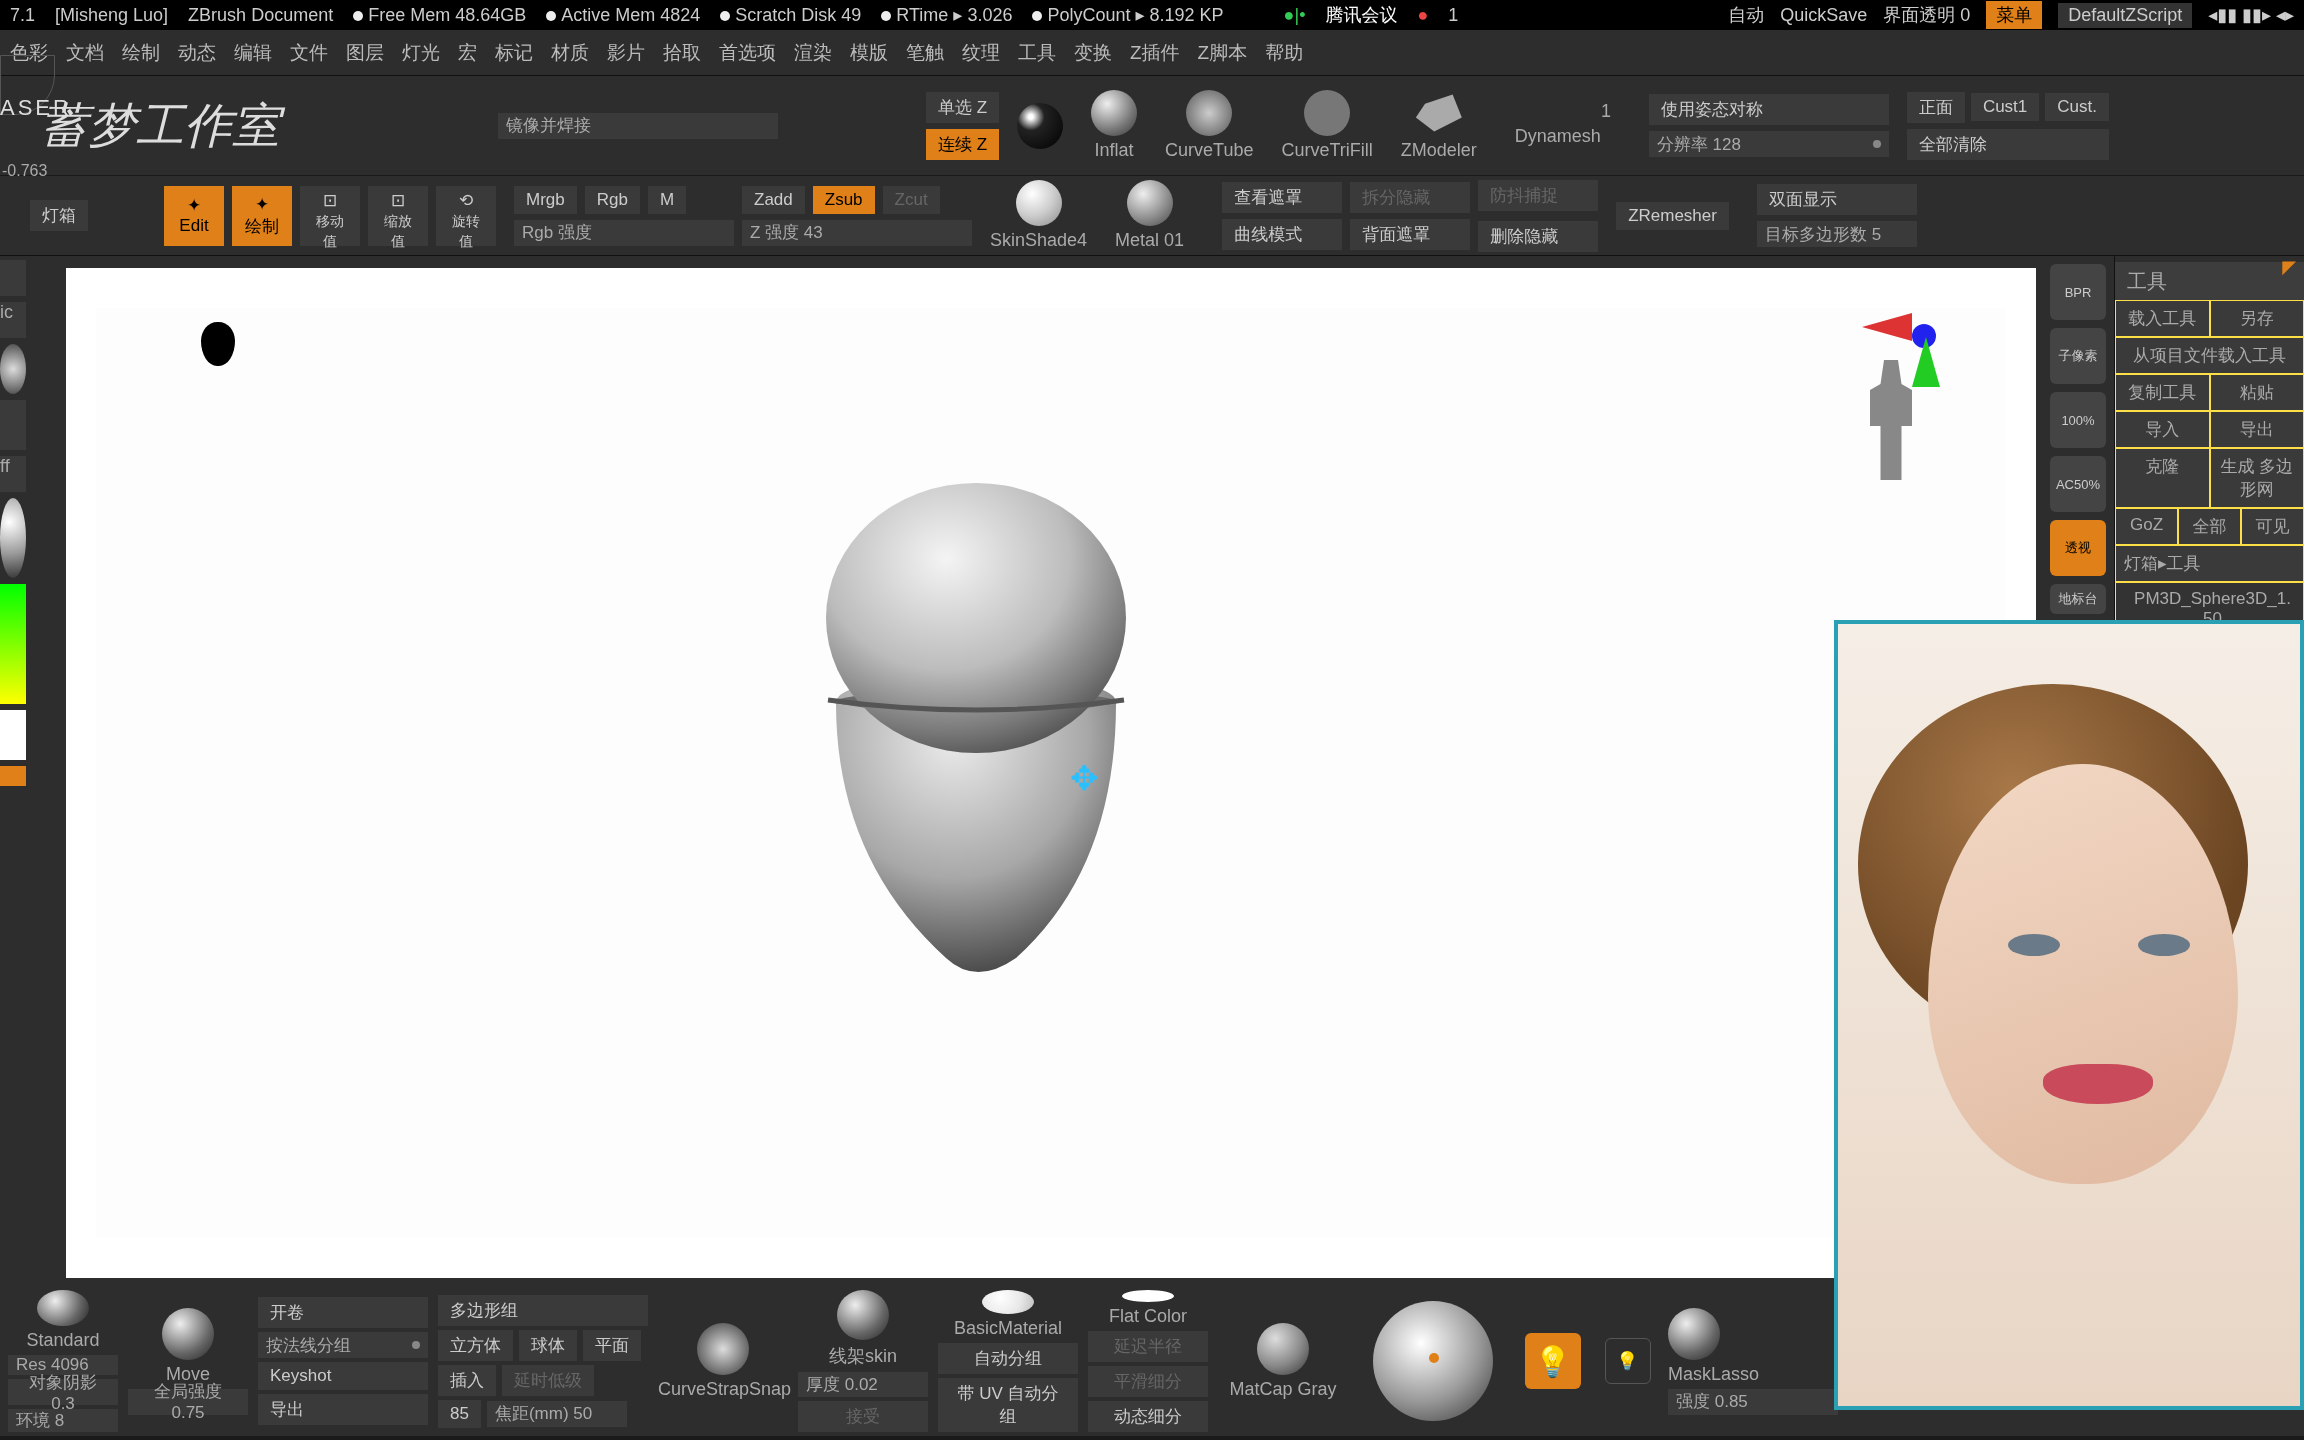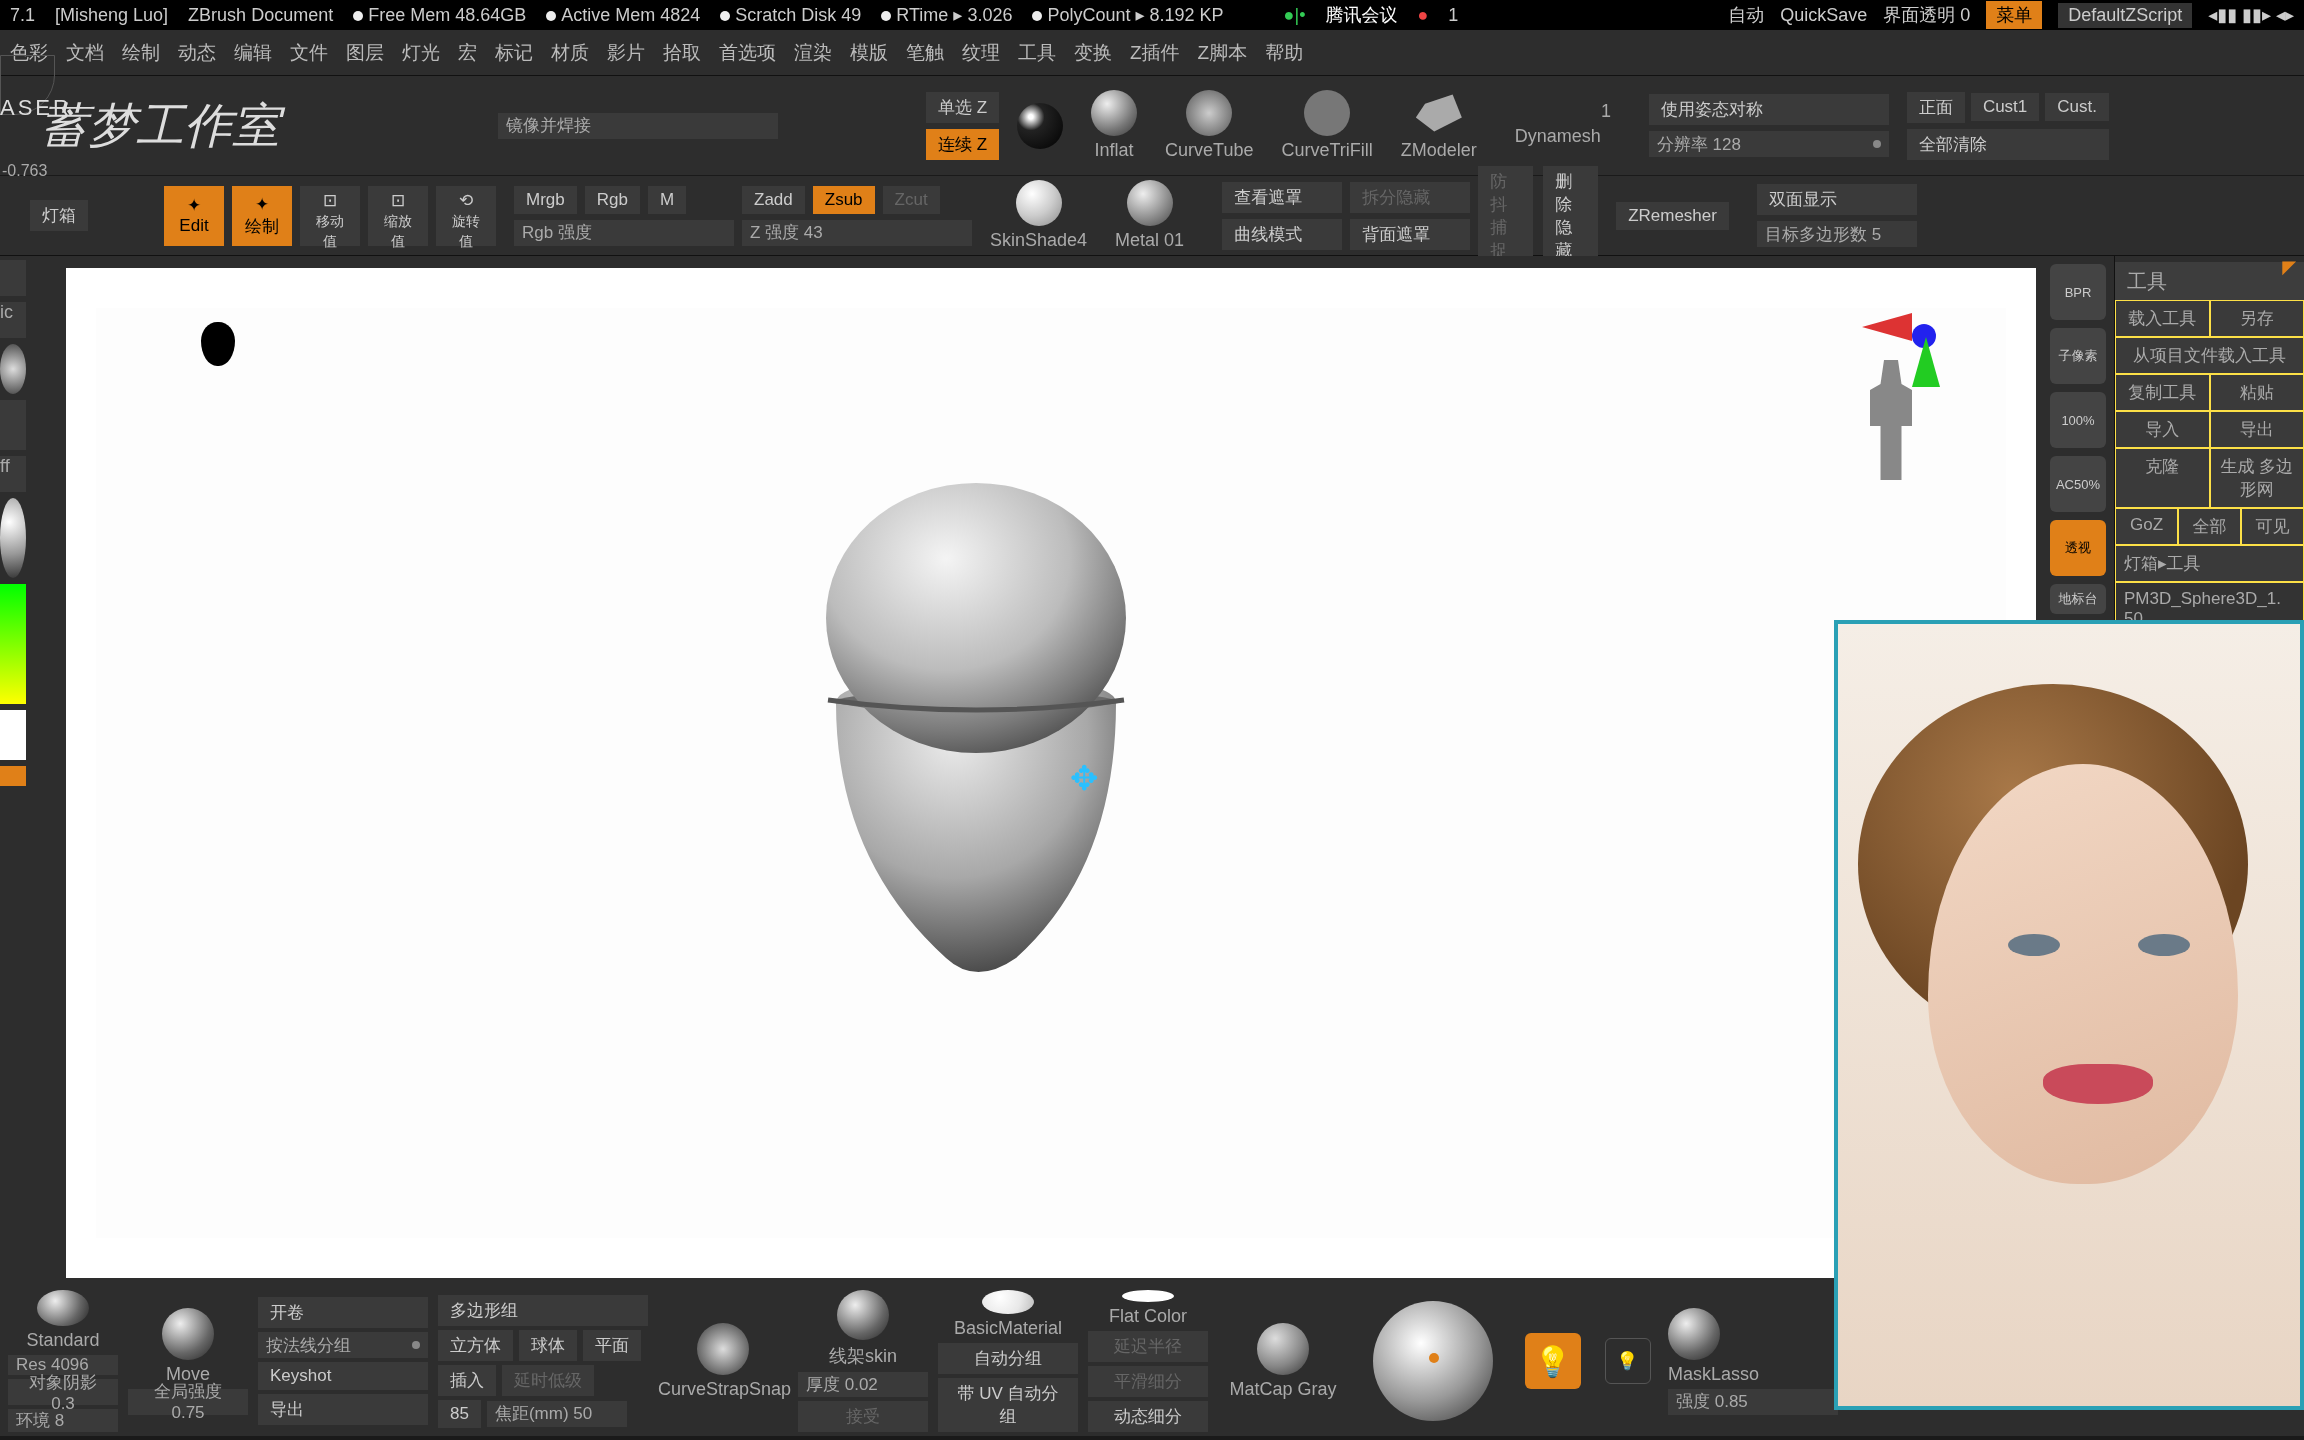--- a/index.html
+++ b/index.html
@@ -221,21 +221,21 @@
       <span>Metal 01</span>
     </div>
   <div style="display:flex;flex-direction:column;gap:6px;width:120px;margin-left:20px">
     <div class="small-btn">查看遮罩</div>
     <div class="small-btn">曲线模式</div>
   </div>
   <div style="display:flex;flex-direction:column;gap:6px;width:120px">
     <div class="small-btn" style="color:#666">拆分隐藏</div>
     <div class="small-btn">背面遮罩</div>
   </div>
-  <div style="display:flex;gap:10px;width:120px">
+  <div style="display:flex;flex-direction:column;gap:10px;width:120px">
     <div class="small-btn" style="color:#666">防抖捕捉</div>
     <div class="small-btn">删除隐藏</div>
   </div>
   <div class="small-btn" style="margin-left:10px">ZRemesher</div>
   <div style="display:flex;flex-direction:column;gap:6px;width:160px;margin-left:20px">
     <div class="small-btn">双面显示</div>
     <div class="slider">目标多边形数 5</div>
   </div>
 </div>
 
@@ -324,21 +324,21 @@
     <div class="rp-row">
         <div class="rp-btn">克隆</div>
         <div class="rp-btn">生成 多边形网</div>
       </div>
     <div class="rp-row">
         <div class="rp-btn">GoZ</div>
         <div class="rp-btn">全部</div>
         <div class="rp-btn">可见</div>
       </div>
     <div class="rp-btn" style="text-align:left;padding-left:8px">灯箱▸工具</div>
-    <div class="rp-btn" style="text-align:left;padding-left:8px;background:#333">PM3D_Sphere3D_1. 50</div>
+    <div class="rp-btn" style="text-align:center;padding-left:8px;background:#333">PM3D_Sphere3D_1. 50</div>
     <div id="tool-list">
         <div class="tool-thumb">
           <div class="tool-ball"></div>
           <div style="flex:1;font-size:15px">PM3D_Sphere3D</div>
           <div style="font-size:15px">Sp</div>
         </div>
         <div class="tool-thumb">
           <div class="tool-ball"></div>
           <div style="flex:1;font-size:15px"><br>20</div>
           <div style="font-size:15px">Sim</div>

